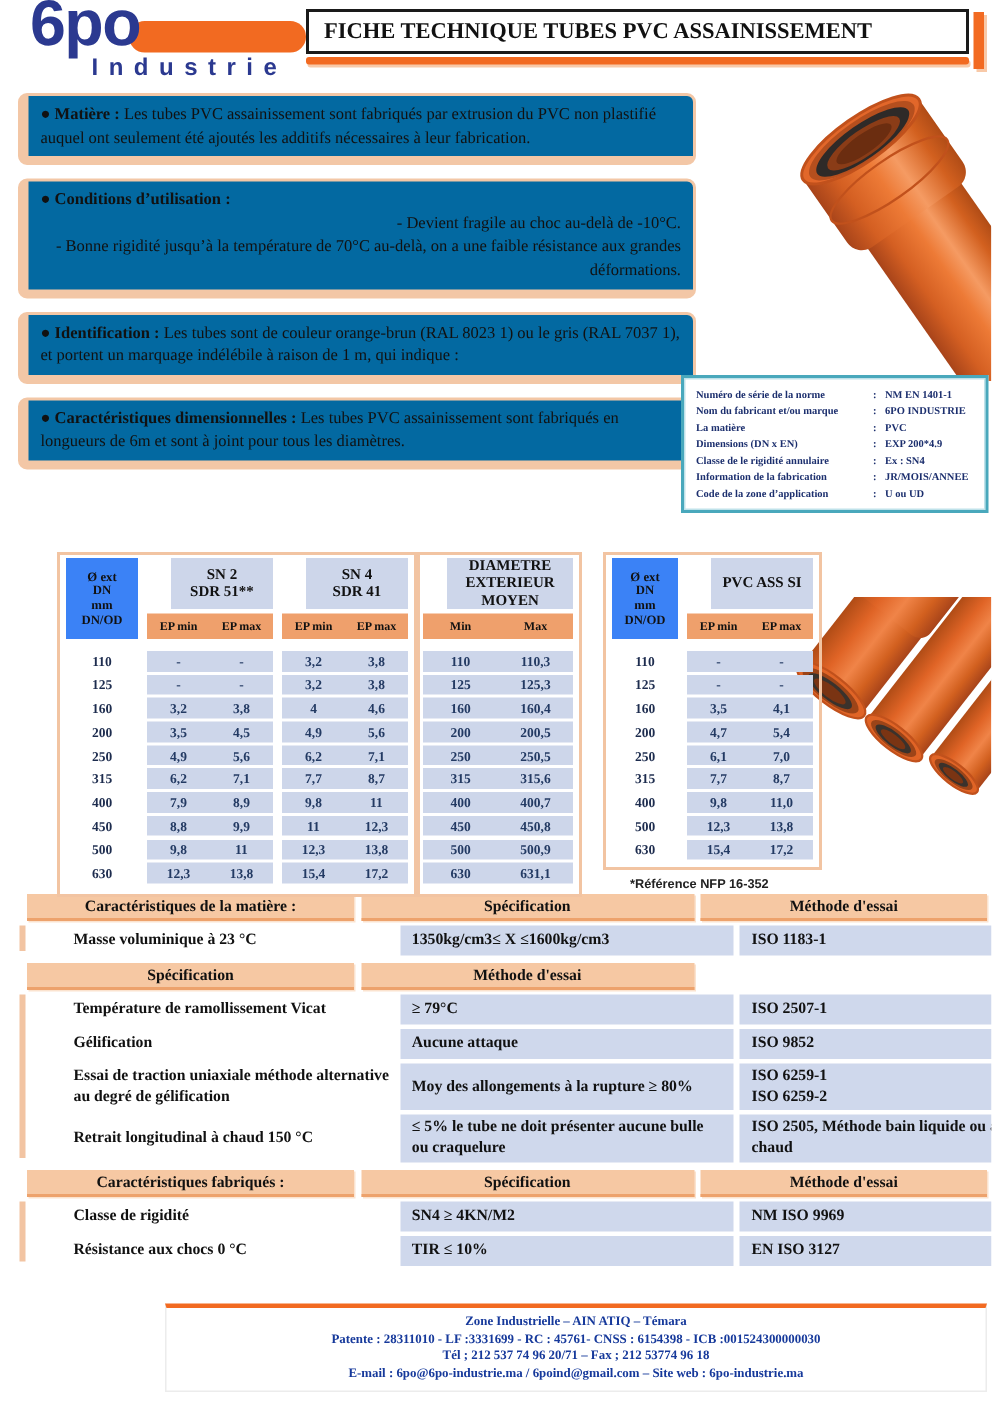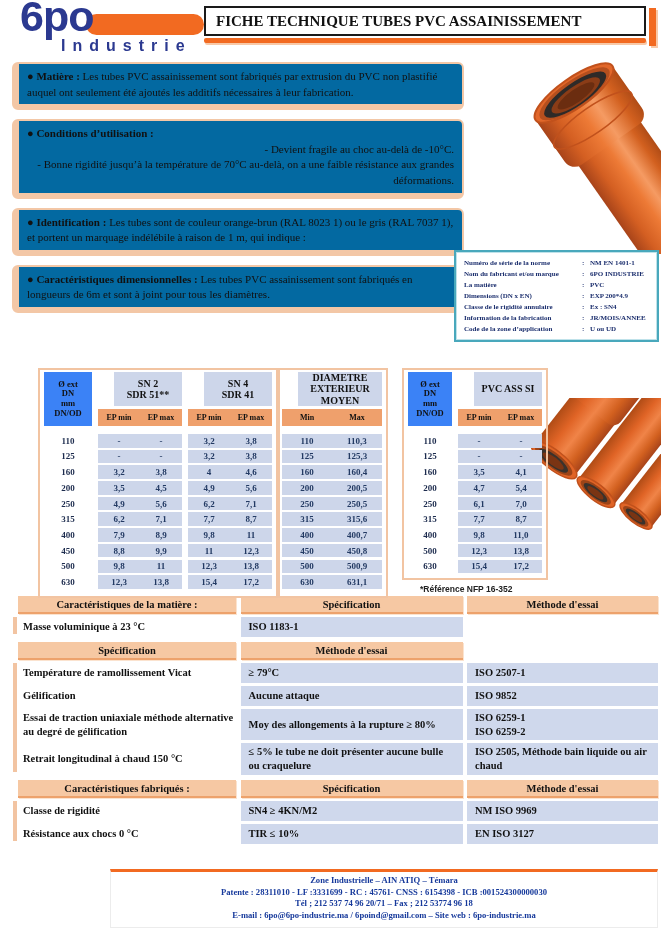--- a/index.html
+++ b/index.html
@@ -71,21 +71,21 @@
   .spec-table { margin-bottom:5px; }
   .spec-hdr { display:grid; grid-template-columns:218px 222px 191px; column-gap:4.5px;
     margin-bottom:3px; }
   .sh-cell { background:#f6c8a3; border-bottom:2px solid #eda26c; font-weight:bold;
     font-size:10.5px; text-align:center; padding:3px 0 2px 0; color:#111;
     box-shadow:1px 1px 0 #fbe3cf; }
   .spec-rows { position:relative; }
   .spec-rows::before { content:''; position:absolute; left:-5px; top:0; bottom:3px;
     width:4px; background:#f2c4a2; }
   .spec-row { display:grid; grid-template-columns:218px 222px 191px; column-gap:4.5px;
-    margin-bottom:3px; min-height:20px; }
+    margin-bottom:3px; min-height:20px;padding-left:26px; }
   .sp-label { font-weight:bold; font-size:10.5px; line-height:1.3; padding:2px 2px 2px 5px;
     display:flex; align-items:center; color:#111; }
   .sp-val { background:#cfd8ec; font-weight:bold; font-size:10.5px; line-height:1.3;
     padding:2px 8px; display:flex; align-items:center; white-space:pre-line; color:#111; }
   
   .footer { position:absolute; left:110px; top:869px; width:548px; border-top:3px solid #f26a21;
     border-left:1px solid #ececec; border-right:1px solid #ececec; border-bottom:1px solid #ececec;
     padding:3px 4px 6px 4px; text-align:center; }
   .footer-line { font-size:8.6px; font-weight:bold; color:#16399b; line-height:11.5px;
     font-family:"Liberation Serif", serif; }
@@ -401,20 +401,21 @@
   <div class="spec-wrap" id="spec-wrap">
       <div class="spec-table">
         <div class="spec-hdr">
           <div class="sh-cell">Caractéristiques de la matière :</div>
           <div class="sh-cell">Spécification</div>
           <div class="sh-cell">Méthode d'essai</div>
         </div>
         <div class="spec-rows">
           <div class="spec-row">
             <div class="sp-label">Masse voluminique à 23 °C</div>
+            <div class="sp-val">1350kg/cm3≤ X ≤1600kg/cm3</div>
             <div class="sp-val">ISO 1183-1</div>
           </div>
         </div>
       </div>
       <div class="spec-table">
         <div class="spec-hdr">
           <div class="sh-cell">Spécification</div>
           <div class="sh-cell">Méthode d'essai</div>
         </div>
         <div class="spec-rows">

